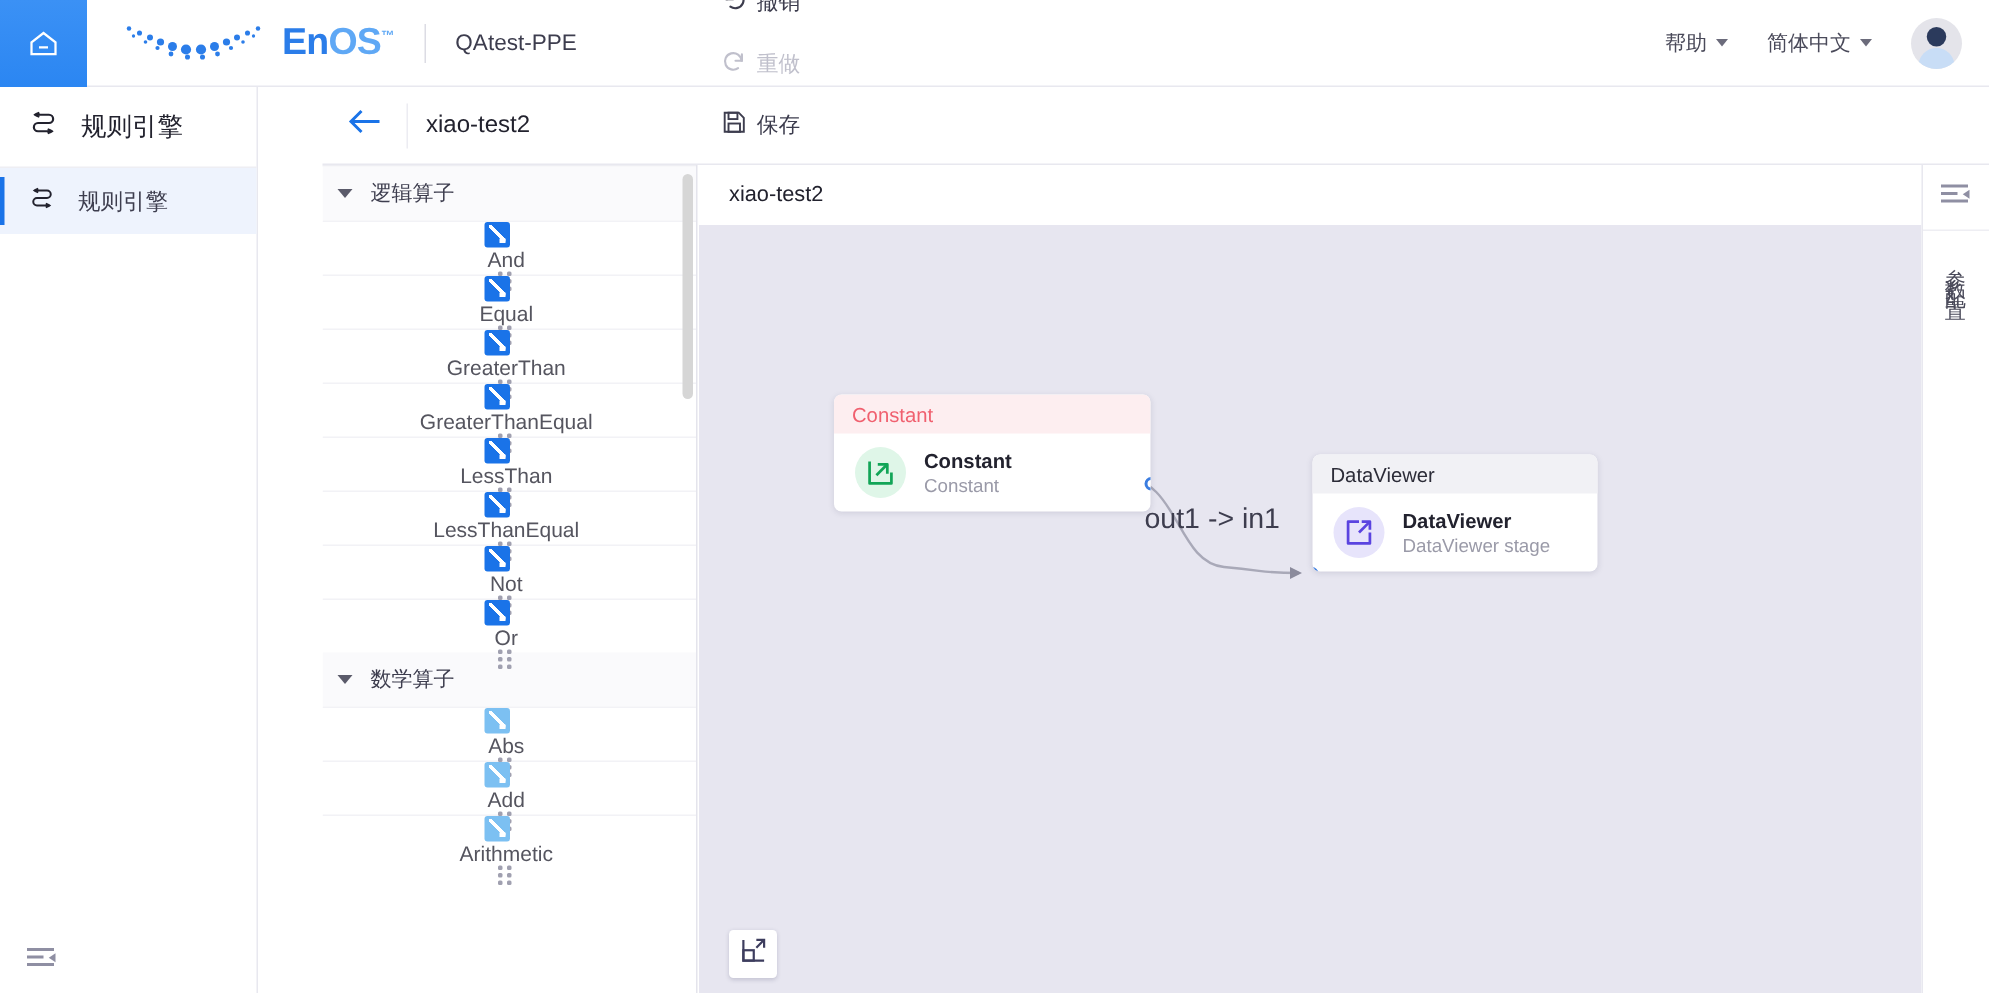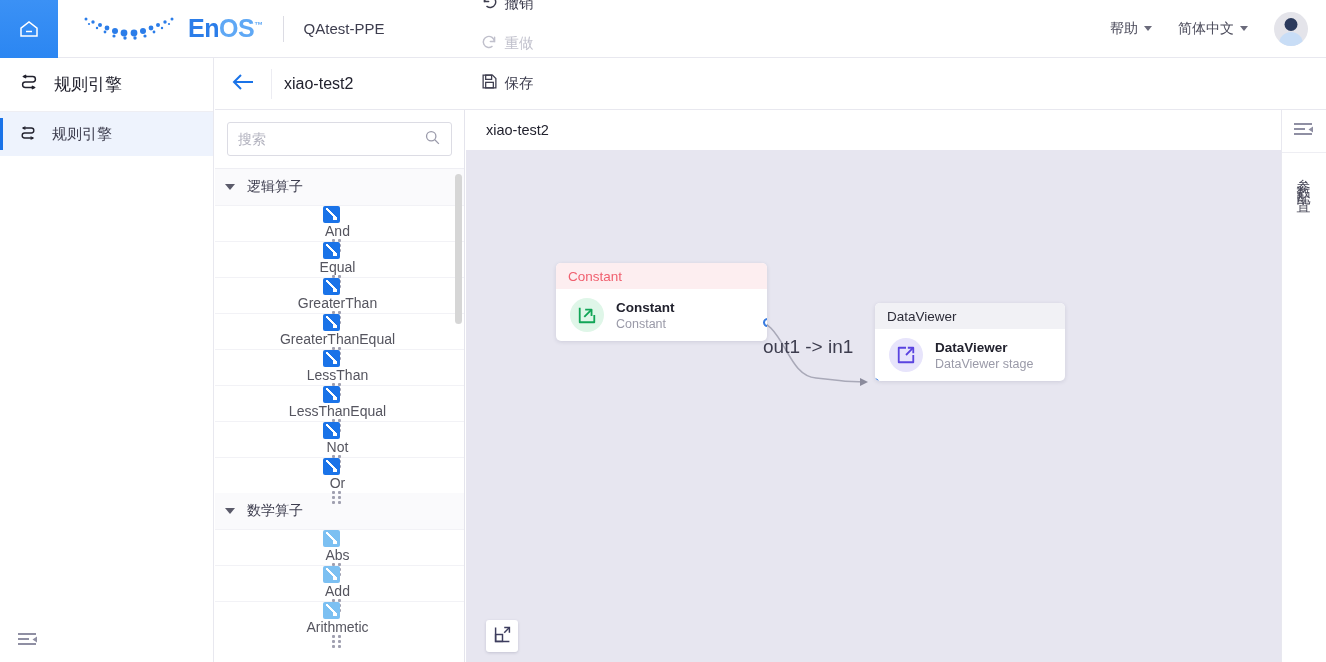--- a/index.html
+++ b/index.html
@@ -63,21 +63,21 @@
     width: 13px; height: 13px; border-radius: 50%; background: #2b3a5c;
   }
   #avatar .body {
     position: absolute; left: 50%; bottom: 0; transform: translateX(-50%);
     width: 24px; height: 14px; border-radius: 12px 12px 0 0;
     background: #c8ddf6;
   }
 
   
   #left-nav {
-    position: absolute; left: 0; top: 58px; width: 214px; height: 604px;
+    position: absolute; left: 0; top: 58px; width: 172px; height: 604px;
     background: #ffffff; border-right: 1px solid #e8e8ef;
   }
   #nav-title {
     height: 54px; display: flex; align-items: center; gap: 14px;
     padding-left: 18px; border-bottom: 1px solid #eeeef3;
     font-size: 17px; color: #22222e;
   }
   .nav-item {
     height: 44px; display: flex; align-items: center; gap: 14px;
     padding-left: 18px; font-size: 15px; color: #3d3d4e;
@@ -413,31 +413,20 @@
           <circle cx="10" cy="10" r="8"></circle>
           <path d="M8 6.5 14 10l-6 3.5z" fill="#c0c0cc" stroke="none"></path>
         </svg>
       </span>
       <span>调试</span>
     </div>
   </div>
 </div>
 
 <div id="operator-panel">
-  <div id="search-row">
-    <div id="search-box">
-      <input id="search-input" type="text" placeholder="搜索" style="">
-      <span>
-        <svg width="17" height="17" viewBox="0 0 20 20" fill="none" stroke="#9a9aaa" stroke-width="1.5">
-          <circle cx="8.5" cy="8.5" r="5.5"></circle>
-          <line x1="12.7" y1="12.7" x2="17.5" y2="17.5"></line>
-        </svg>
-      </span>
-    </div>
-  </div>
 
   <div id="operator-list">
 
     <div class="op-group">
       <span class="tri-down"></span>
       <span>逻辑算子</span>
     </div>
     <div class="op-item">
       <span class="op-icon logic"></span>
       <span class="op-label">And</span>

